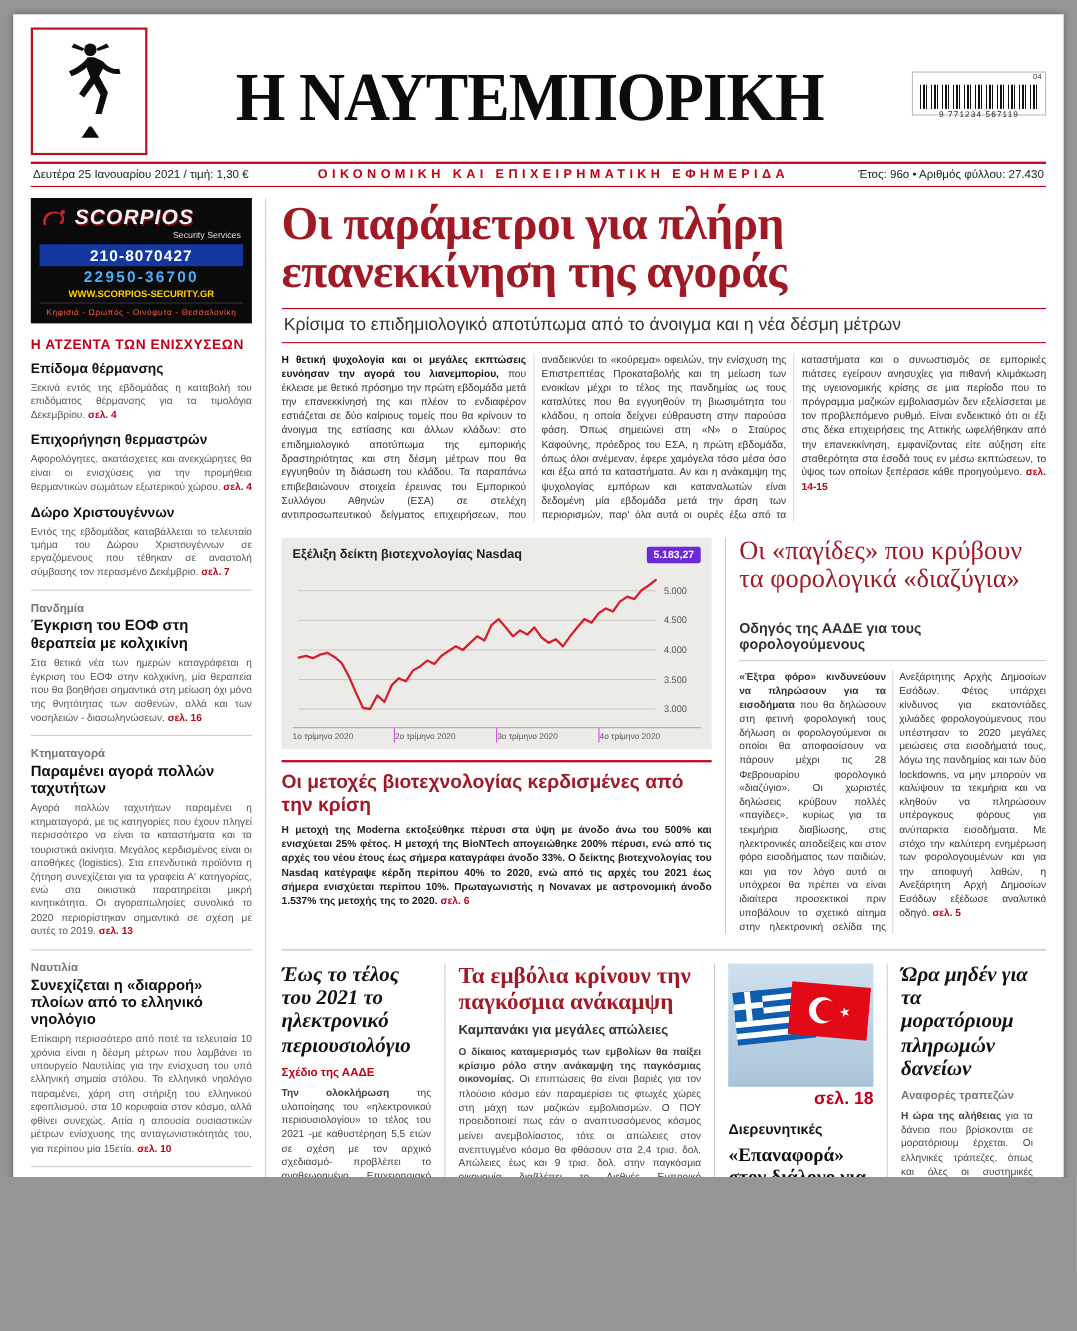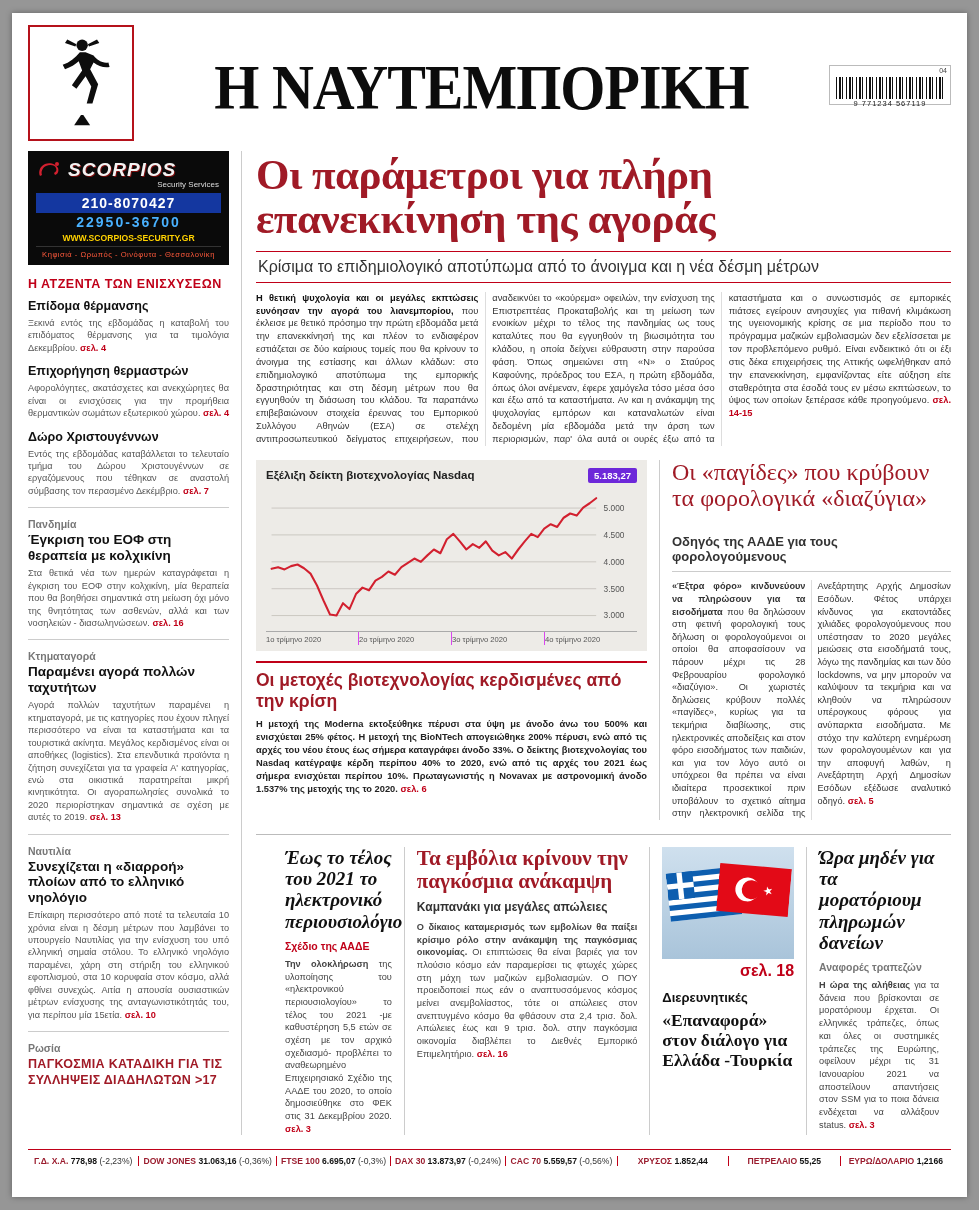--- a/index.html
+++ b/index.html
@@ -1,18 +1,18 @@
 <!DOCTYPE html>
 <html><head>
 <meta charset="utf-8">
 <style>
   * { margin:0; padding:0; box-sizing:border-box; }
   html,body { background:#969696; }
   body { font-family:"Liberation Sans", sans-serif; color:#222; }
-  .page-wrap { width:979px; height:1210px; padding:13px 12px; margin:0 auto; }
+  .page-wrap { width:979px; height:1070px; padding:13px 12px; margin:0 auto; }
   .paper { background:#fff; width:955px; min-height:1184px; padding:12px 16px 10px; box-shadow:0 0 6px rgba(0,0,0,.35); position:relative; }
 
   
   .mast { display:flex; align-items:flex-start; gap:14px; }
   .logo-box { width:106px; height:116px; border:2px solid #b5121b; display:flex; align-items:center; justify-content:center; flex:0 0 auto; }
   .mast-title { flex:1; text-align:center; font-family:"Liberation Serif", serif; font-weight:bold; font-size:58px; letter-spacing:-1px; color:#0c0c0c; padding-top:28px; transform:scaleY(1.08); }
   .barcode-wrap { width:122px; flex:0 0 auto; padding-top:40px; text-align:center; }
   .barcode-corner { text-align:right; font-size:7px; color:#444; border:1px solid #bbb; border-bottom:none; padding:1px 3px; }
   .barcode { height:30px; border:1px solid #bbb; border-top:none; padding:2px 6px 0; }
   .bars { height:22px; background:repeating-linear-gradient(90deg,#111 0 1px,#fff 1px 3px,#111 3px 5px,#fff 5px 6px,#111 6px 7px,#fff 7px 10px); }
@@ -68,21 +68,21 @@
   .bio-head { border-top:2px solid #c00018; margin-top:10px; padding-top:7px; font-size:17.5px; font-weight:bold; color:#a01a26; margin-bottom:6px; }
   .bio-body { font-size:9.3px; font-weight:600; color:#222; line-height:1.4; text-align:justify; }
 
   .tax-head { font-family:"Liberation Serif", serif; font-weight:normal; color:#a01a26; font-size:24px; line-height:1.08; margin-bottom:23px; }
   .tax-sub { font-size:13px; color:#333; font-weight:600; border-bottom:1px solid #ccc; padding-bottom:7px; margin-bottom:8px; }
   .tax-body { column-count:2; column-gap:12px; column-rule:1px solid #ddd; font-size:9.2px; line-height:1.37; color:#333; text-align:justify; }
 
   
   .bottom { display:grid; grid-template-columns:1fr 1.66fr 1.06fr 0.98fr; margin-top:14px; border-top:1px solid #bbb; padding-top:12px; }
   .bstory { padding:0 12px; min-width:0; }
-  .bstory:first-child { padding-left:0;margin-left:29px; }
+  .bstory:first-child { padding-left:0; }
   .bstory + .bstory { border-left:1px solid #ccc; }
   .b-head-italic { font-family:"Liberation Serif", serif; font-style:italic; font-weight:bold; font-size:19px; color:#111; line-height:1.12; margin-bottom:8px; }
   .b-kicker-red { color:#c00018; font-weight:bold; font-size:10.5px; margin-bottom:6px; }
   .b-kicker-gray { color:#777; font-weight:bold; font-size:10.5px; margin-bottom:6px; }
   .b-body { font-size:9.2px; color:#444; line-height:1.38; text-align:justify; }
   .b-head-red { font-family:"Liberation Serif", serif; font-weight:bold; font-size:21px; color:#a01a26; line-height:1.1; margin-bottom:7px; }
   .b-sub { font-size:12px; color:#333; font-weight:600; margin-bottom:7px; }
   .photo { height:112px; background:linear-gradient(180deg,#cfe0ee,#a9c4da); position:relative; overflow:hidden; }
   .photo svg { position:absolute; }
   .photo-page { text-align:right; margin-top:3px; }
@@ -117,20 +117,25 @@
     <div class="mast-title">Η ΝΑΥΤΕΜΠΟΡΙΚΗ</div>
     <div class="barcode-wrap">
       <div class="barcode-corner">04</div>
       <div class="barcode">
         <div class="bars"></div>
         <div class="barcode-num">9 771234 567119</div>
       </div>
     </div>
   </header>
 
+  <div class="dateline">
+    <span>Δευτέρα 25 Ιανουαρίου 2021 / τιμή: 1,30 €</span>
+    <span class="tagline">ΟΙΚΟΝΟΜΙΚΗ ΚΑΙ ΕΠΙΧΕΙΡΗΜΑΤΙΚΗ ΕΦΗΜΕΡΙΔΑ</span>
+    <span>Έτος: 96ο • Αριθμός φύλλου: 27.430</span>
+  </div>
 
   <div class="content">
 
     <aside class="sidebar">
 
       <div class="ad">
         <div class="ad-top">
           <svg width="26" height="24" viewBox="0 0 26 24">
             <path d="M4 18c-2-4 0-10 5-12 5-2 11 0 13 4 1 3 0 6-3 7l-1-2c2-1 3-3 2-5-1-3-6-4-10-2-4 2-5 6-4 9l-2 1z" fill="#d2202f"></path>
             <circle cx="21" cy="6" r="2" fill="#d2202f"></circle>

